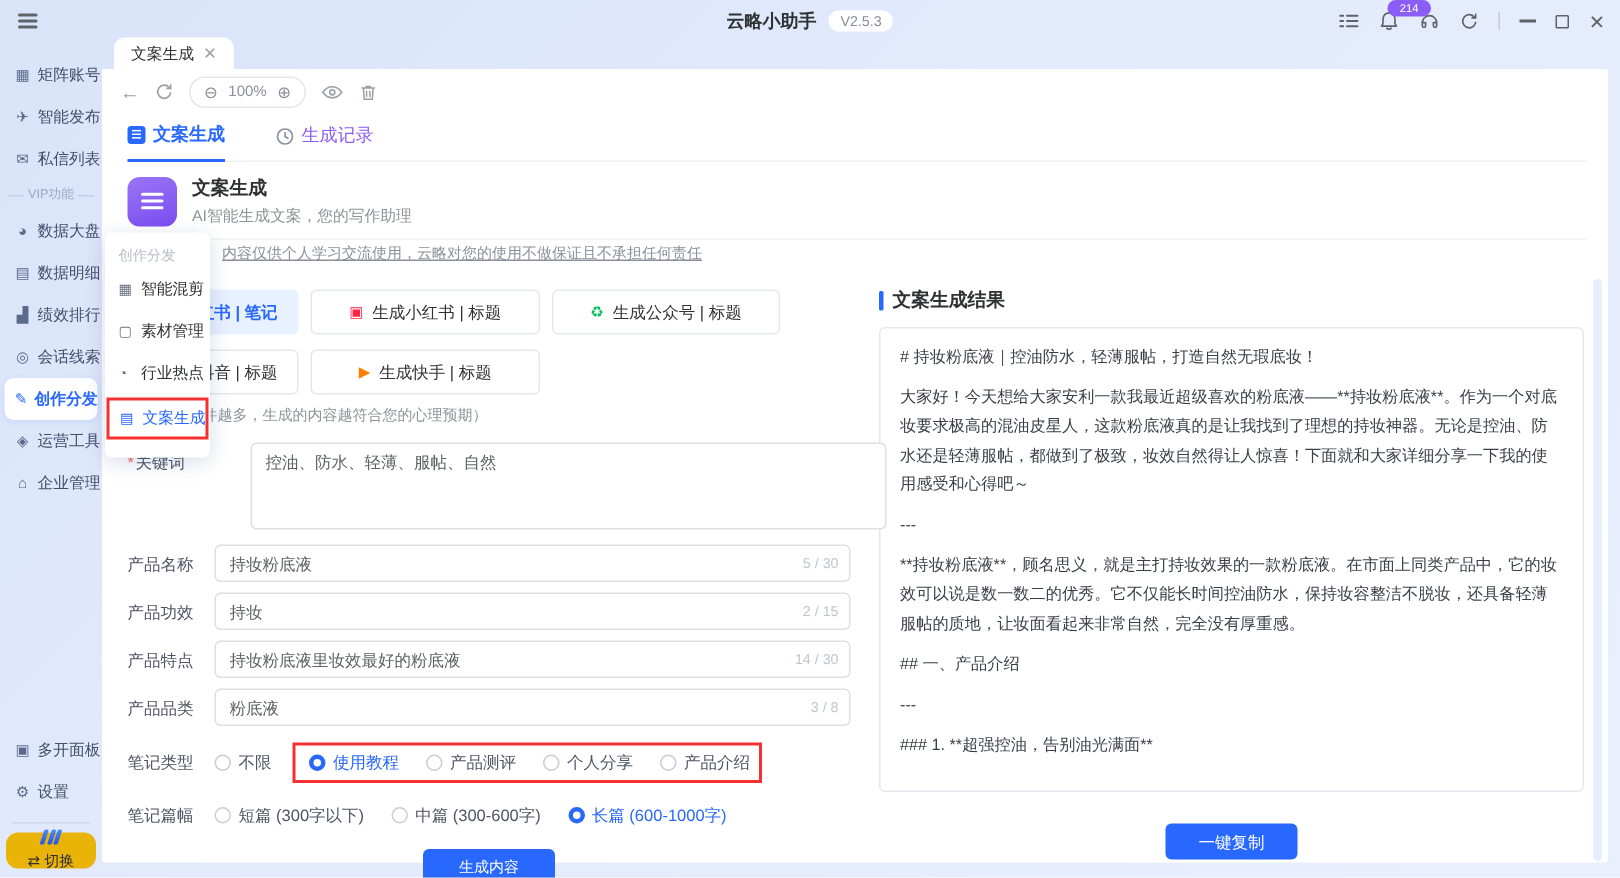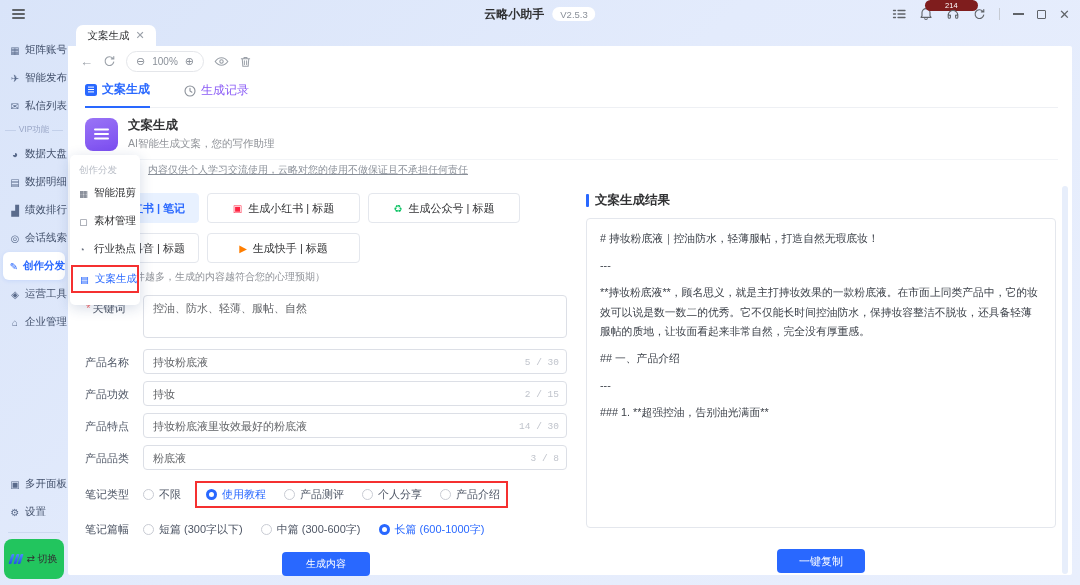--- a/index.html
+++ b/index.html
@@ -11,36 +11,36 @@
   }
   
   .titlebar { position:absolute; left:0; top:0; width:1080px; height:28px; display:flex; align-items:center; }
   .hamburger { margin-left:12px; width:13px; cursor:pointer; }
   .hamburger i { display:block; height:1.6px; background:#5f6368; margin:2.6px 0; border-radius:1px; }
   .tb-center { position:absolute; left:50%; top:0; transform:translateX(-50%); height:28px; display:flex; align-items:center; gap:8px; }
   .tb-title { font-weight:bold; font-size:12px; color:#303133; }
   .ver-badge { background:#fff; color:#8a9099; font-size:9.5px; padding:1.5px 8px; border-radius:9px; }
   .tb-right { position:absolute; right:10px; top:0; height:28px; display:flex; align-items:center; gap:13px; color:#5f6368; }
   .tb-icon { position:relative; display:flex; align-items:center; }
-  .badge { position:absolute; top:-7px; left:6px; background:#7f1d1d; color:#fff; font-size:7.5px; padding:1px 20px; border-radius:7px; line-height:1.2; }
+  .badge { position:absolute; top:-7px; left:6px; background:#8b5cf6; color:#fff; font-size:7.5px; padding:1px 8px; border-radius:7px; line-height:1.2; }
   .tb-sep { width:1px; height:12px; background:#c6cbd4; }
   .win-min { width:11px; height:1.5px; background:#5f6368; }
   .win-max { width:9px; height:9px; border:1.4px solid #5f6368; border-radius:1px; }
   .win-close { font-size:13px; color:#5f6368; line-height:1; }
   
   .sidebar { position:absolute; left:0; top:28px; width:68px; bottom:0; padding-top:8px; }
   .side-item { display:flex; align-items:center; gap:4px; height:28px; padding-left:9px; font-size:10.5px; color:#42506b; cursor:pointer; white-space:nowrap; }
   .side-item .ic { width:12px; font-size:10px; color:#5a6b8c; text-align:center; }
   .side-item.active { background:#fff; color:#2968ff; border-radius:6px; margin:0 3px; padding-left:6px; font-weight:bold; box-shadow:0 1px 4px rgba(41,104,255,.12); }
   .side-item.active .ic { color:#2968ff; }
   .vip-div { display:flex; align-items:center; gap:3px; color:#9aa7c7; font-size:8.5px; height:20px; padding:0 5px; white-space:nowrap; }
   .vip-div:before,.vip-div:after { content:""; flex:1; height:1px; background:#c3d0ea; }
   .side-bottom { position:absolute; left:0; bottom:6px; width:68px; }
   .side-sep { height:1px; background:#cdd9f0; margin:6px 8px; }
-  .switch-card { margin:0 4px; background:#22c55e; border-radius:8px; height:40px; display:flex; align-items:center; justify-content:center; gap:4px; cursor:pointer; }
+  .switch-card { margin:0 4px; background:#eab308; border-radius:8px; height:24px; display:flex; align-items:center; justify-content:center; gap:4px; cursor:pointer;flex-direction:column; }
   .logo-mark { display:flex; gap:1.5px; }
   .logo-mark i { display:block; width:3px; height:10px; background:linear-gradient(180deg,#4d8bff,#2257e0); transform:skewX(-18deg); border-radius:1px; }
   .switch-label { font-size:10px; color:#303133; }
   
   .tab { position:absolute; left:76px; top:25px; height:21px; width:80px; background:#fff; border-radius:7px 7px 0 0; display:flex; align-items:center; justify-content:center; gap:6px; font-size:10.5px; color:#303133; }
   .tab-close { color:#9aa0a8; font-size:11px; }
   .main-panel { position:absolute; left:68px; top:46px; width:1004px; height:529px; background:#fff; border-radius:0 2px 2px 2px; }
   .toolbar { height:30px; display:flex; align-items:center; padding:0 12px; gap:10px; }
   .nav-ic { color:#9aa0a8; font-size:13px; display:flex; align-items:center; }
   .url-pill { flex:1; height:19px; background:#f4f5f7; border-radius:10px; display:flex; align-items:center; padding:0 14px; font-size:10px; color:#b4bac2; overflow:hidden; white-space:nowrap; }
@@ -64,25 +64,25 @@
   .left-col { width:482px; flex:none; }
   .right-col { flex:1; margin-left:19px; margin-right:16px; }
   
   .gen-grid { display:grid; grid-template-columns:114px 153px 152px; gap:10px 8px; margin-top:13px; }
   .gen-btn { height:30px; border:1px solid #e4e7ed; border-radius:4px; background:#fff; display:flex; align-items:center; justify-content:center; gap:6px; font-size:11px; color:#303133; cursor:pointer; white-space:nowrap; overflow:hidden; }
   .gen-btn.selected { background:#e8f1ff; border-color:#e8f1ff; color:#2968ff; font-weight:bold; }
   .gicon { font-size:10px; }
   .hint { margin:7px 0 0 20px; font-size:10px; color:#909399; white-space:nowrap; }
   
   .form { margin-top:11px; }
-  .frow { display:flex; margin-bottom:7px; align-items:flex-start;font-family:Liberation Mono, monospace; }
+  .frow { display:flex; margin-bottom:7px; align-items:flex-start; }
   .flabel { width:58px; flex:none; font-size:11px; color:#4e5665; padding-top:6px; white-space:nowrap; }
   .req { color:#f56c6c; margin-right:1px; }
   .fctrl { flex:1; position:relative; }
-  textarea.inp { width:100%; height:43px; resize:none; }
+  textarea.inp { width:100%; height:58px; resize:none;margin-left:24px; }
   .inp { width:100%; height:25px; border:1px solid #dcdfe6; border-radius:4px; font-family:inherit; font-size:11px; color:#606266; padding:5px 46px 4px 9px; outline:none; background:#fff; }
   .count { position:absolute; right:8px; top:50%; transform:translateY(-50%); font-size:9.5px; color:#c0c4cc; }
   .radio-row { display:flex; align-items:center; margin:11px 0 0 0; }
   .radio { display:inline-flex; align-items:center; gap:5px; font-size:11px; color:#4e5665; margin-right:18px; cursor:pointer; white-space:nowrap; }
   .rdot { width:11px; height:11px; border:1px solid #c9ccd4; border-radius:50%; background:#fff; flex:none; }
   .radio.checked { color:#2968ff; }
   .radio.checked .rdot { border:3.2px solid #2968ff; }
   .redbox { display:inline-flex; align-items:center; border:2px solid #f53030; padding:4px 2px 4px 9px; margin-left:-4px; }
   .gen-submit { display:block; margin:15px auto 0 auto; width:88px; height:24px; background:#2968ff; color:#fff; border:none; border-radius:4px; font-size:10px; font-family:inherit; cursor:pointer; }
   
@@ -386,20 +386,21 @@
         </div>
       </div>
 
       <div class="right-col">
         <div class="res-title">
           <span class="res-bar"></span>
           <span>文案生成结果</span>
         </div>
         <div class="res-box">
           <p># 持妆粉底液｜控油防水，轻薄服帖，打造自然无瑕底妆！</p>
+          <p>大家好！今天想给大家安利一款我最近超级喜欢的粉底液——**持妆粉底液**。作为一个对底妆要求极高的混油皮星人，这款粉底液真的是让我找到了理想的持妆神器。无论是控油、防水还是轻薄服帖，都做到了极致，妆效自然得让人惊喜！下面就和大家详细分享一下我的使用感受和心得吧～</p>
           <p>---</p>
           <p>**持妆粉底液**，顾名思义，就是主打持妆效果的一款粉底液。在市面上同类产品中，它的妆效可以说是数一数二的优秀。它不仅能长时间控油防水，保持妆容整洁不脱妆，还具备轻薄服帖的质地，让妆面看起来非常自然，完全没有厚重感。</p>
           <p>## 一、产品介绍</p>
           <p>---</p>
           <p>### 1. **超强控油，告别油光满面**</p>
 
         </div>
         <button class="copy-btn">一键复制</button>
       </div>
     </div>

